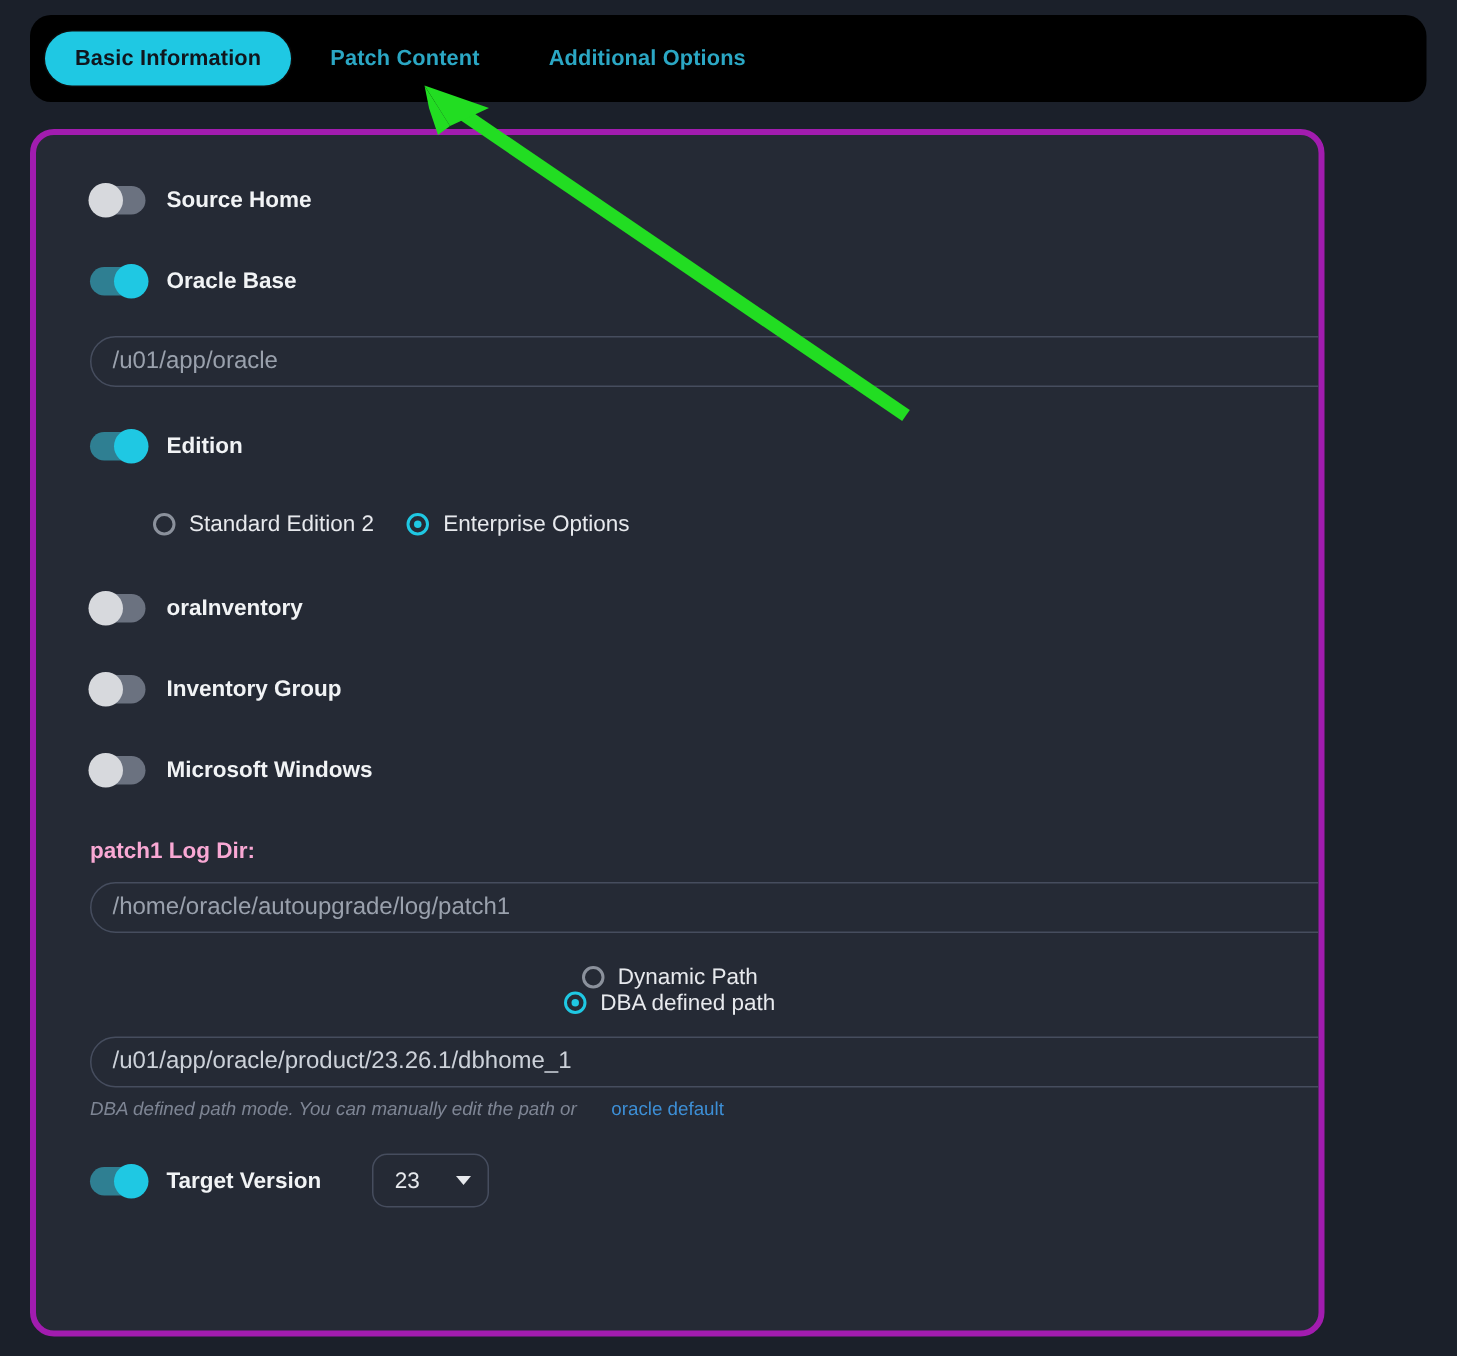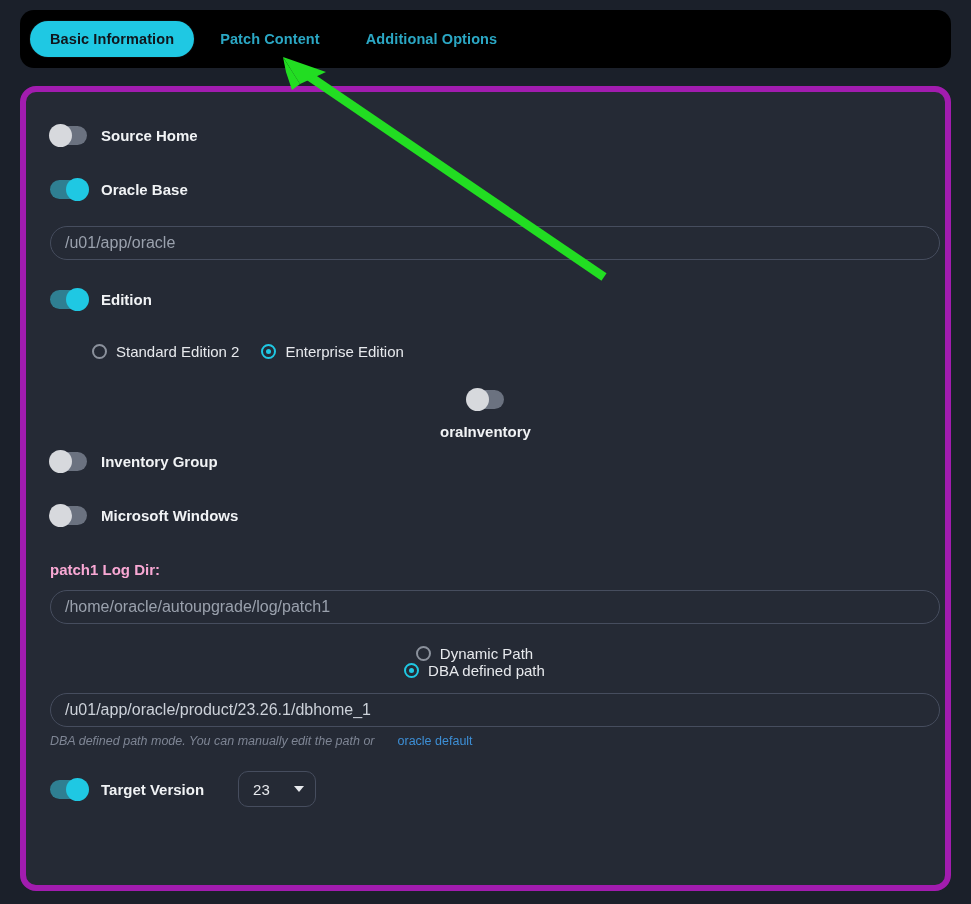--- a/index.html
+++ b/index.html
@@ -40,25 +40,25 @@
   .tab.active {
     background: #1fc8e3;
     color: #10161d;
     box-shadow: 0 0 0 1px rgba(255,255,255,0.04);
   }
 
   
   .card {
     position: absolute;
     left: 20px; top: 86px;
-    width: 931px; height: 805px;
+    width: 863px; height: 805px;
     background: #252a35;
-    border: 6px solid #a21caf;
+    border: 4px solid #a21caf;
     border-radius: 16px;
-    padding: 26px 24px 0 24px;
+    padding: 26px 24px 0 36px;
     overflow: hidden;
   }
 
   
   .row-toggle {
     display: flex;
     align-items: center;
     gap: 14px;
     height: 34px;
     margin-bottom: 20px;
@@ -234,25 +234,25 @@
     </div>
     <div class="toggle-label">Edition</div>
   </div>
   <div class="radio-row indent" style="margin-bottom:24px;">
     <div class="radio-opt">
       <span class="radio"></span>
       <span class="radio-text">Standard Edition 2</span>
     </div>
     <div class="radio-opt">
       <span class="radio checked"></span>
-      <span class="radio-text">Enterprise Edition</span>
-    </div>
-  </div>
-
-  <div class="row-toggle" style="margin-bottom:20px;flex-direction:column;">
+      <span class="radio-text">Enterprise Options</span>
+    </div>
+  </div>
+
+  <div class="row-toggle" style="margin-bottom:20px;">
     <div class="switch off">
       <div class="knob"></div>
     </div>
     <div class="toggle-label">oraInventory</div>
   </div>
 
   <div class="row-toggle" style="margin-bottom:20px;">
     <div class="switch off">
       <div class="knob"></div>
     </div>

